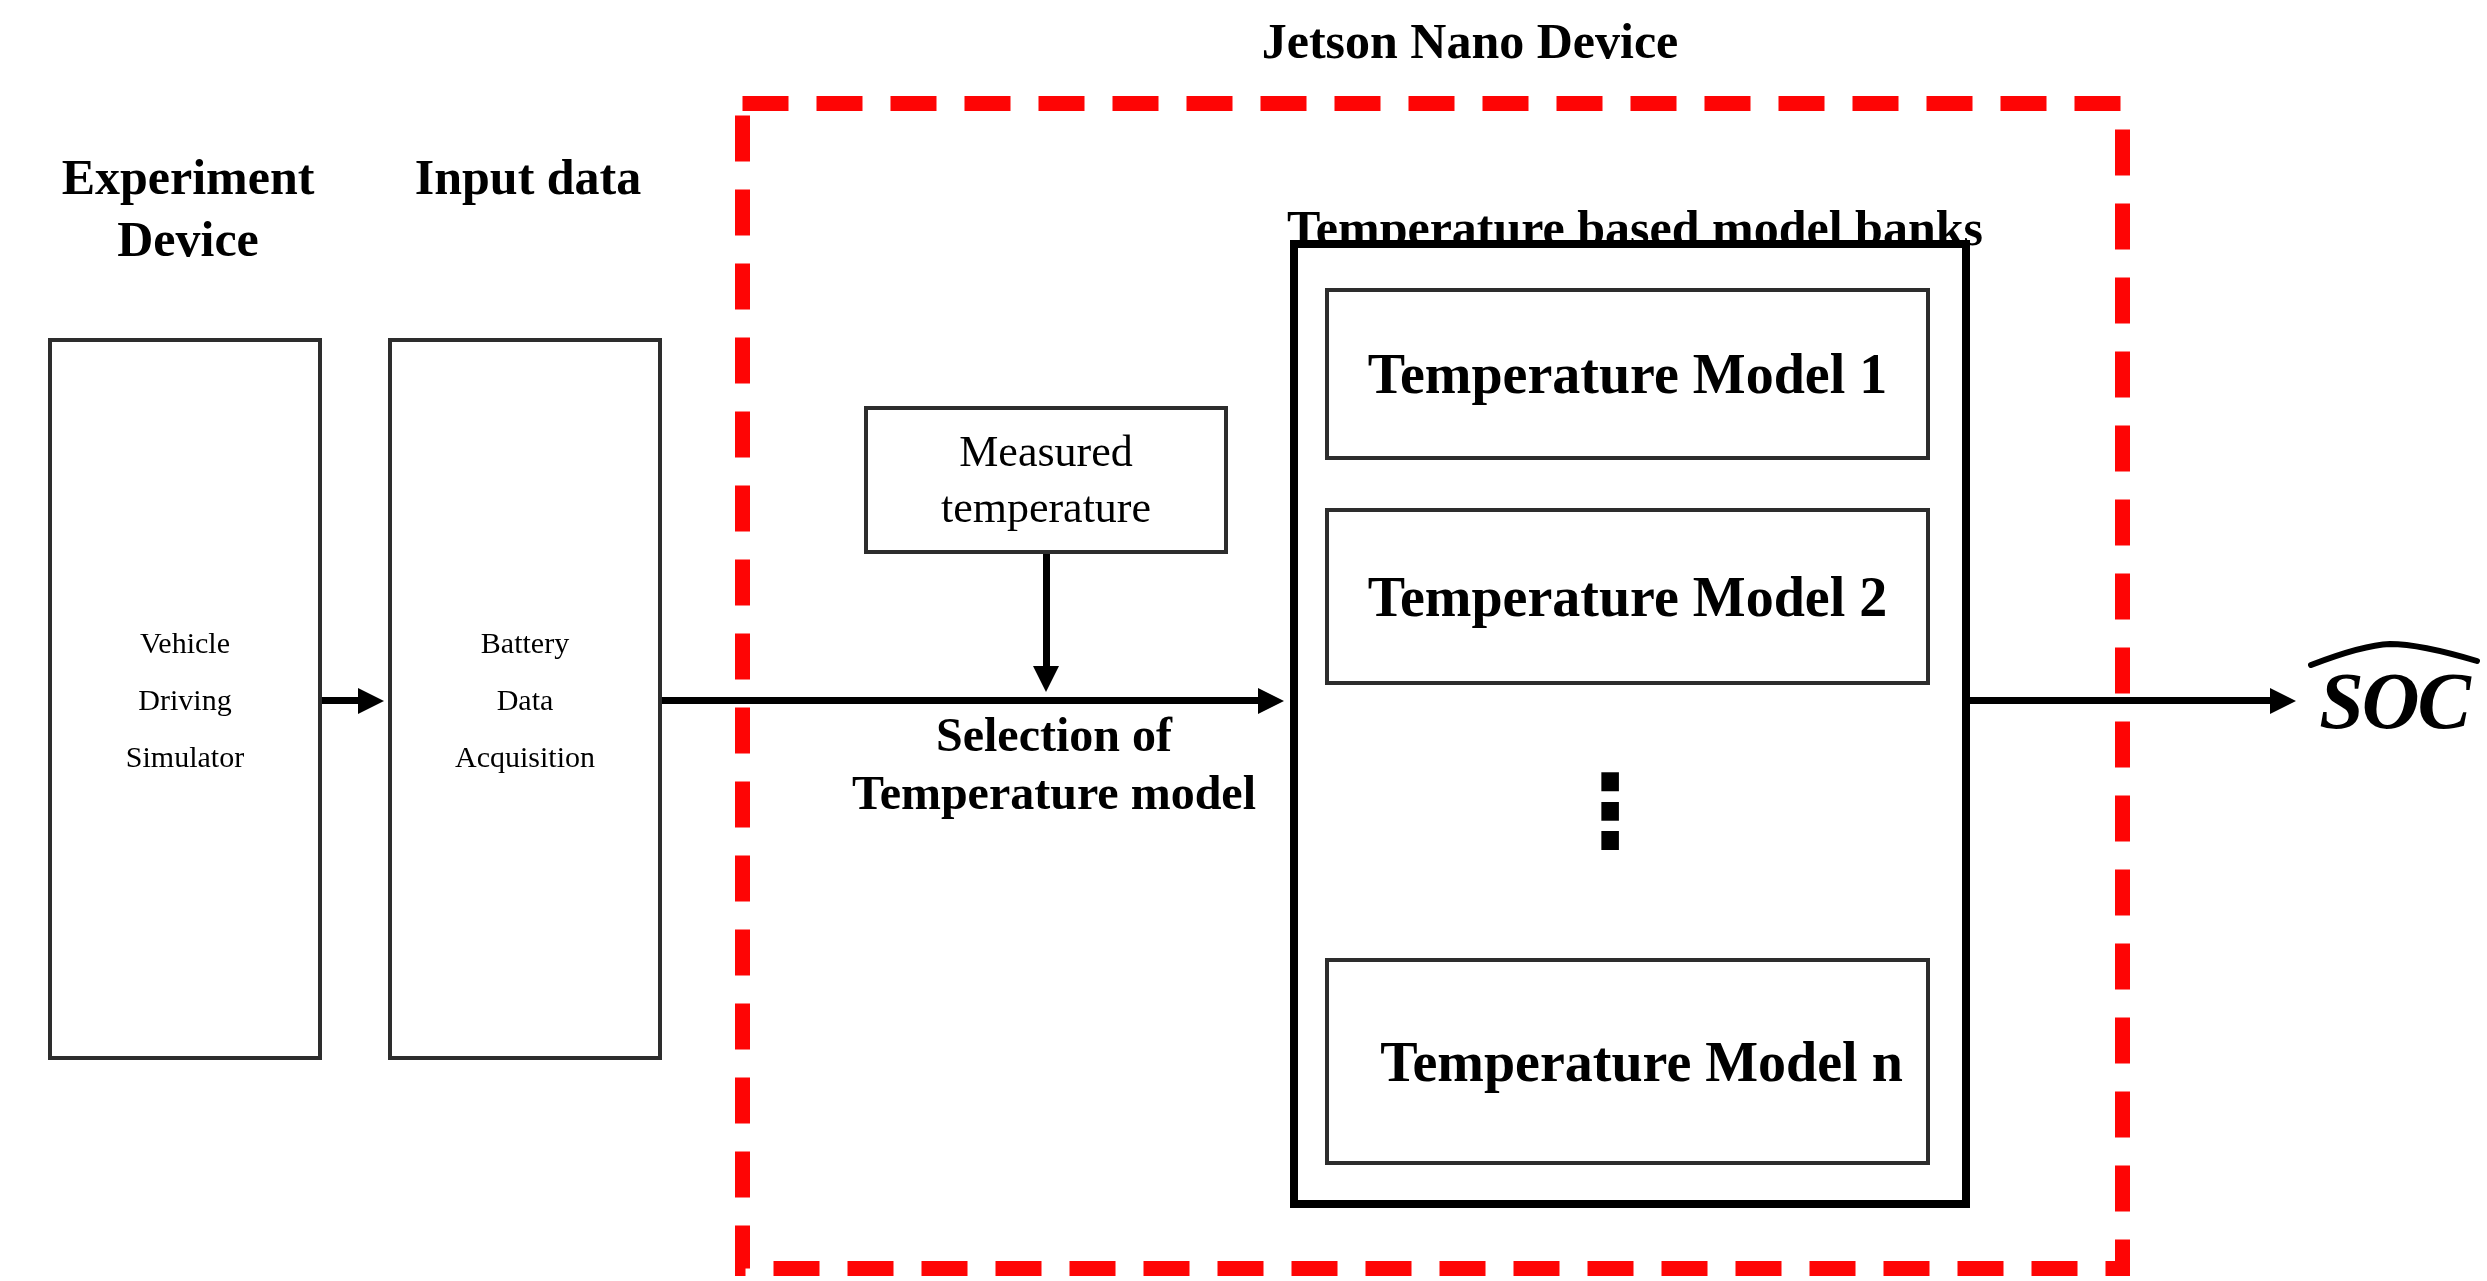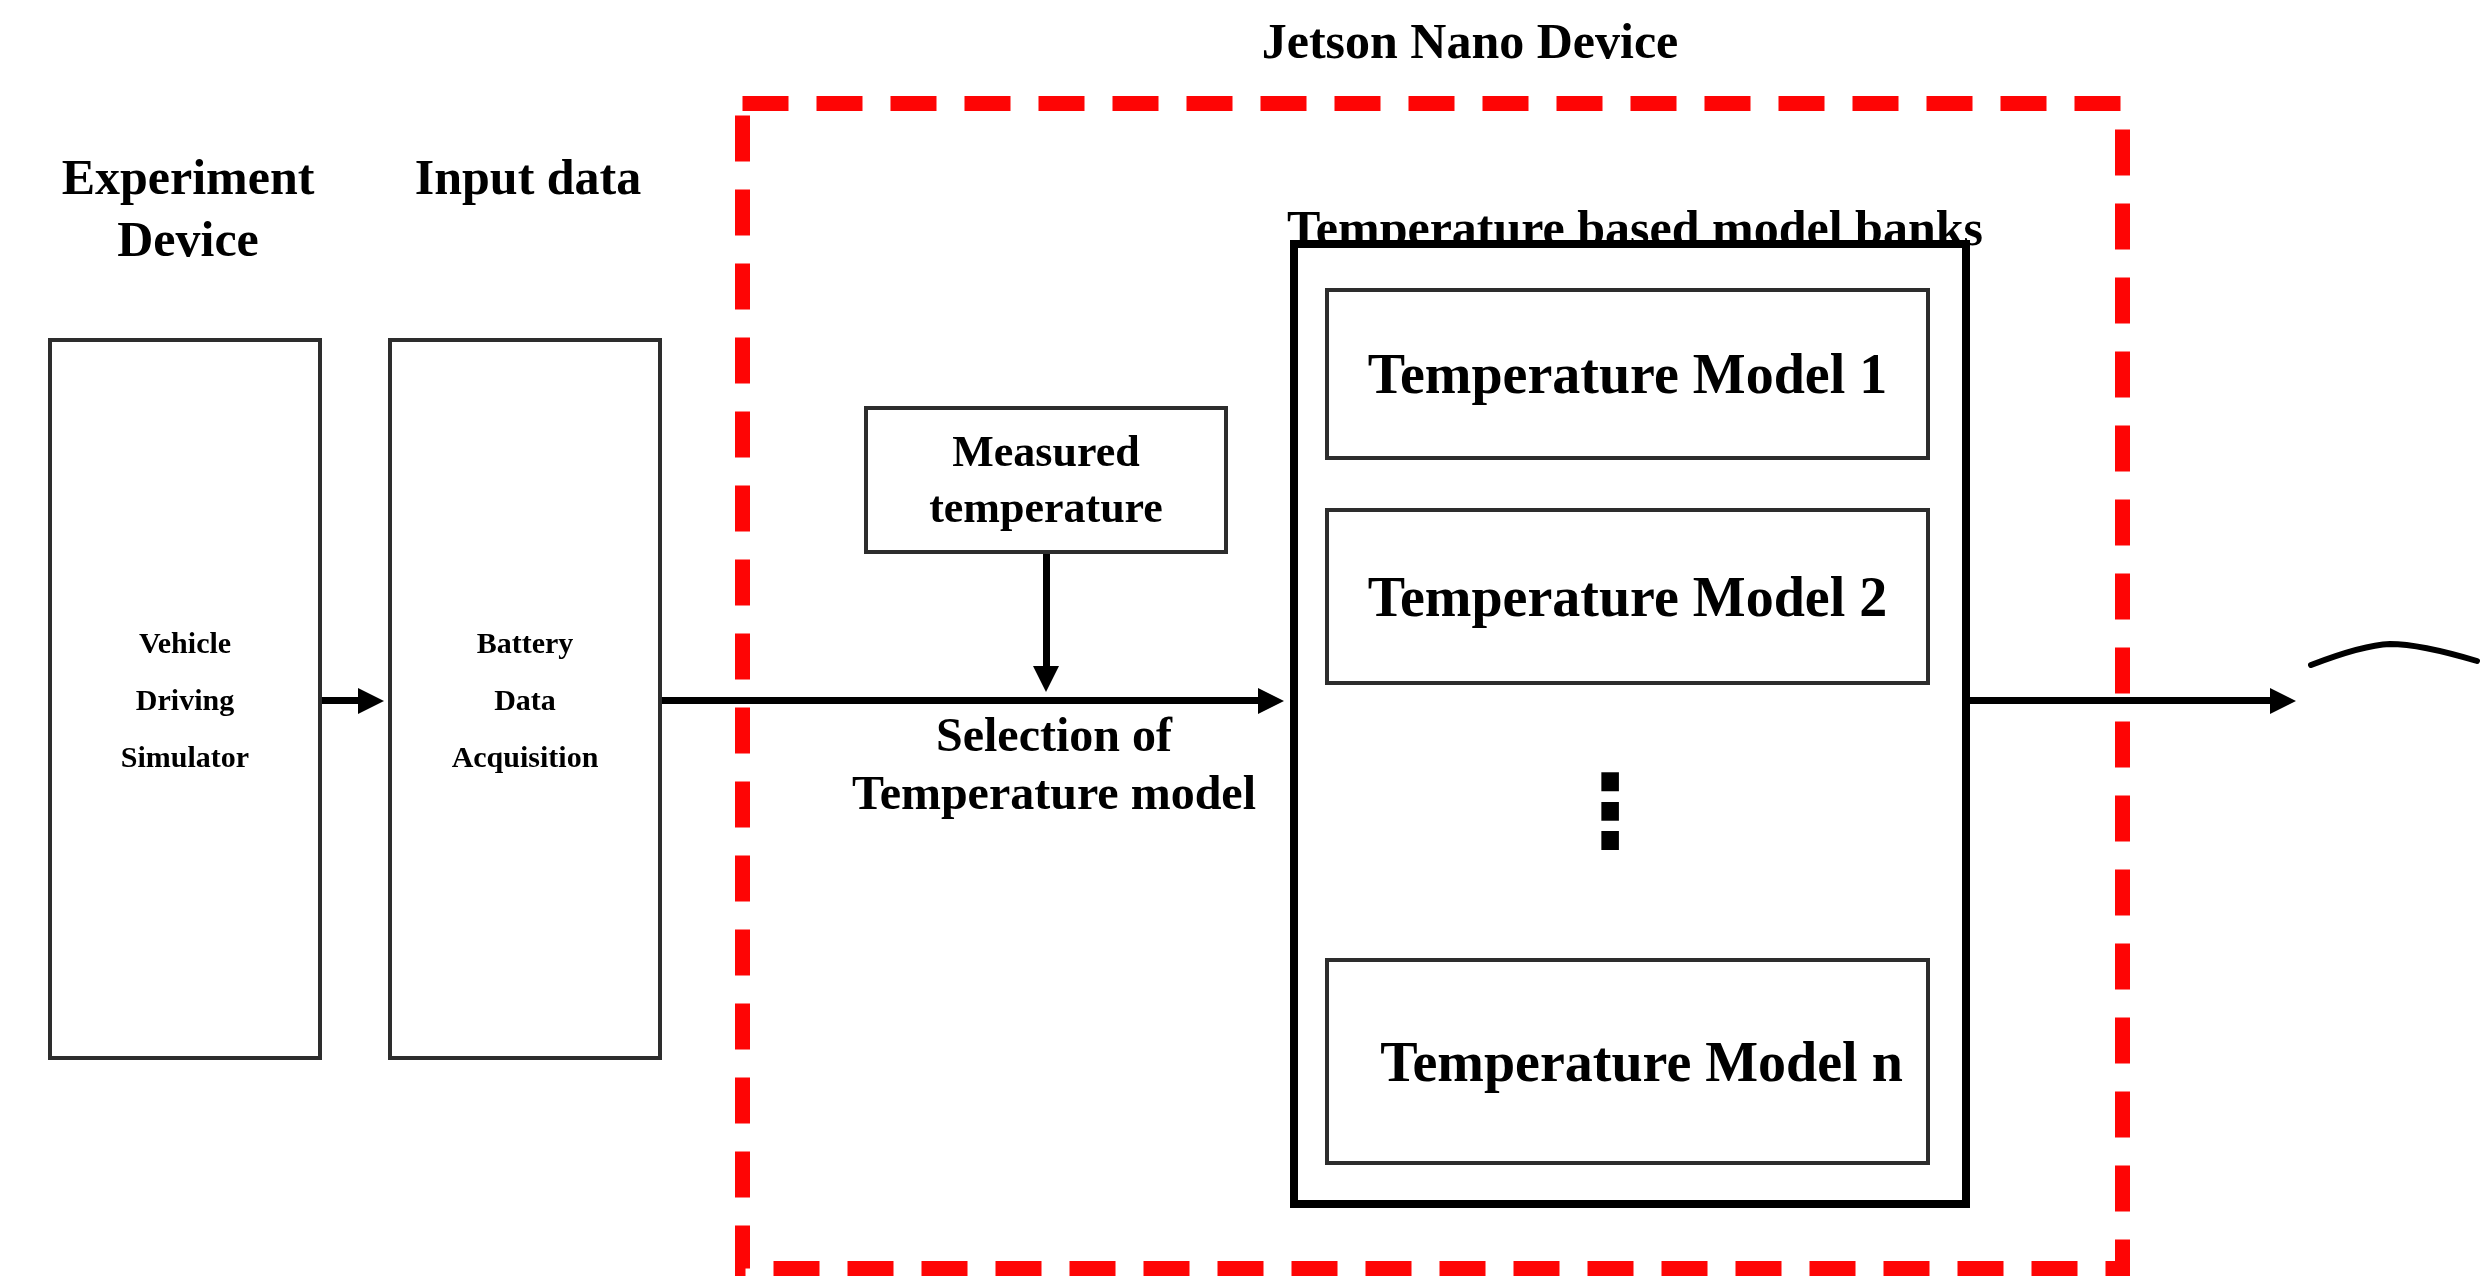--- a/index.html
+++ b/index.html
@@ -28,21 +28,21 @@
   }
 
   .box{
     position:absolute;
     border:4px solid var(--color-thin-border);
     background:#fff;
     display:flex;align-items:center;justify-content:center;
     text-align:center;
   }
   .box .box-label{
-    font-weight:bold;
+    font-weight:normal;
     white-space:pre-line;
   }
   .tall-box .box-label{font-size:30px;line-height:57px;}
   .measured-box .box-label{font-size:44px;line-height:56px;}
 
   .bank-box{
     position:absolute;
     left:1290px;top:240px;width:680px;height:968px;
     border:8px solid var(--color-stroke);
     background:#fff;
@@ -155,15 +155,16 @@
     <div class="box-label">Temperature Model n</div>
   </div>
 
   <div class="hline" style="left:1970px;top:697px;width:302px;"></div>
   <div class="head-right" style="left:2270px;top:688px;"></div>
 
   <div class="soc-wrap">
     <svg width="172" height="28" viewBox="0 0 172 28">
       <path d="M 3 25 Q 55 5 82 4 Q 112 4 169 21" fill="none" style="stroke:var(--color-stroke);" stroke-width="6" stroke-linecap="round"></path>
     </svg>
+    <div class="soc-text">SOC</div>
   </div>
 
 </div>
 
 </body></html>

